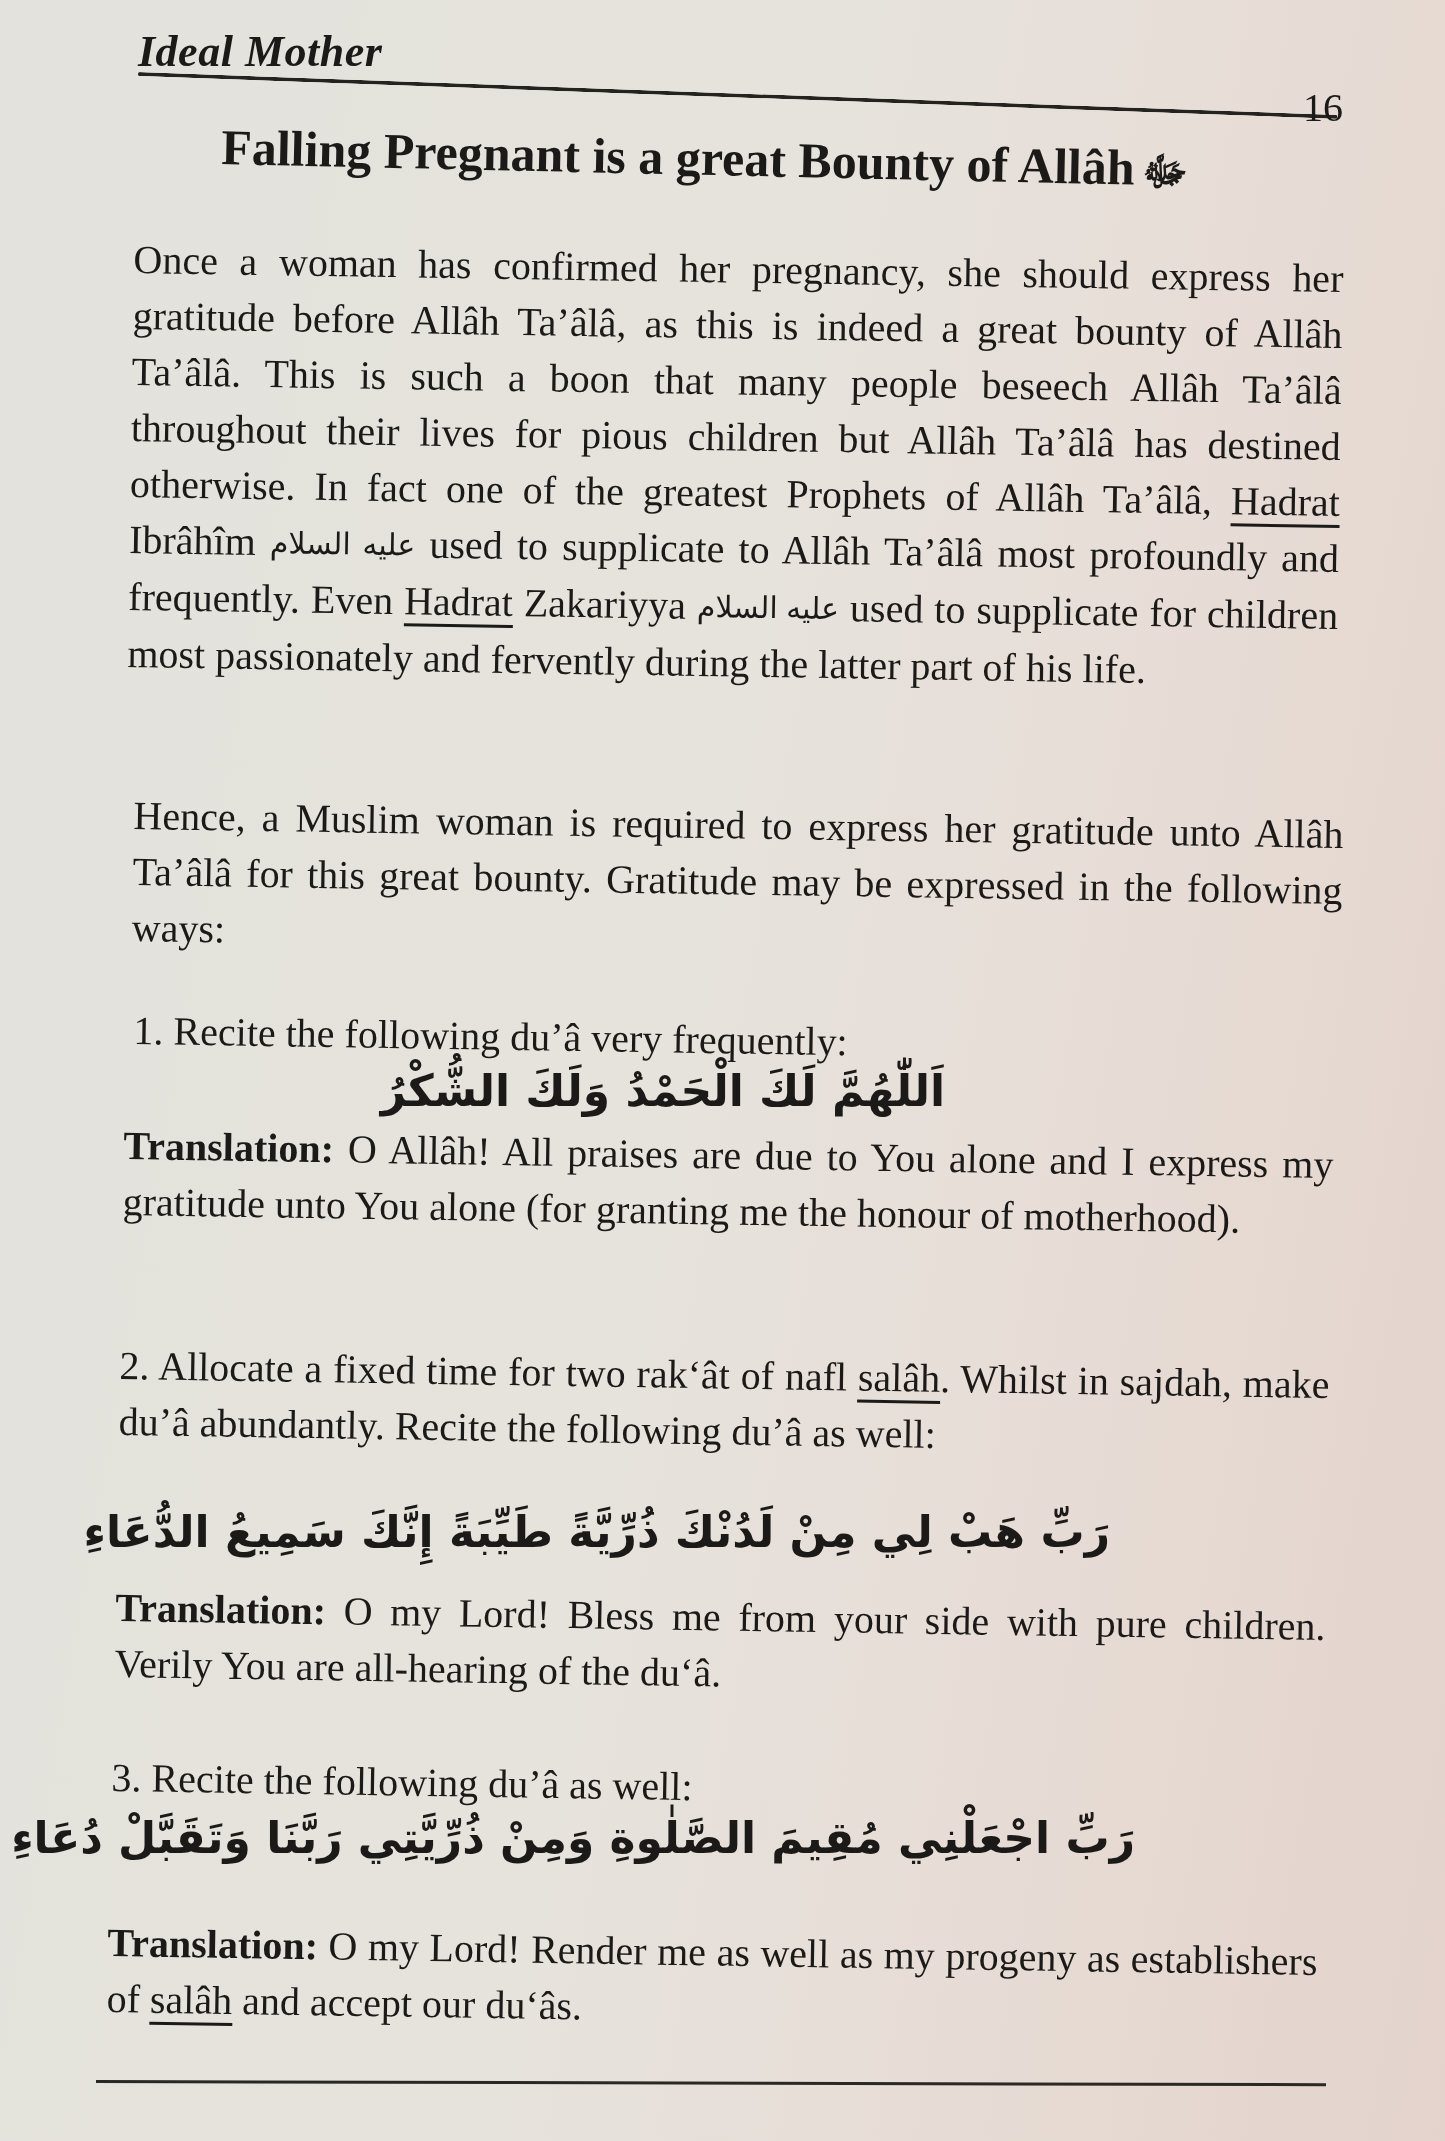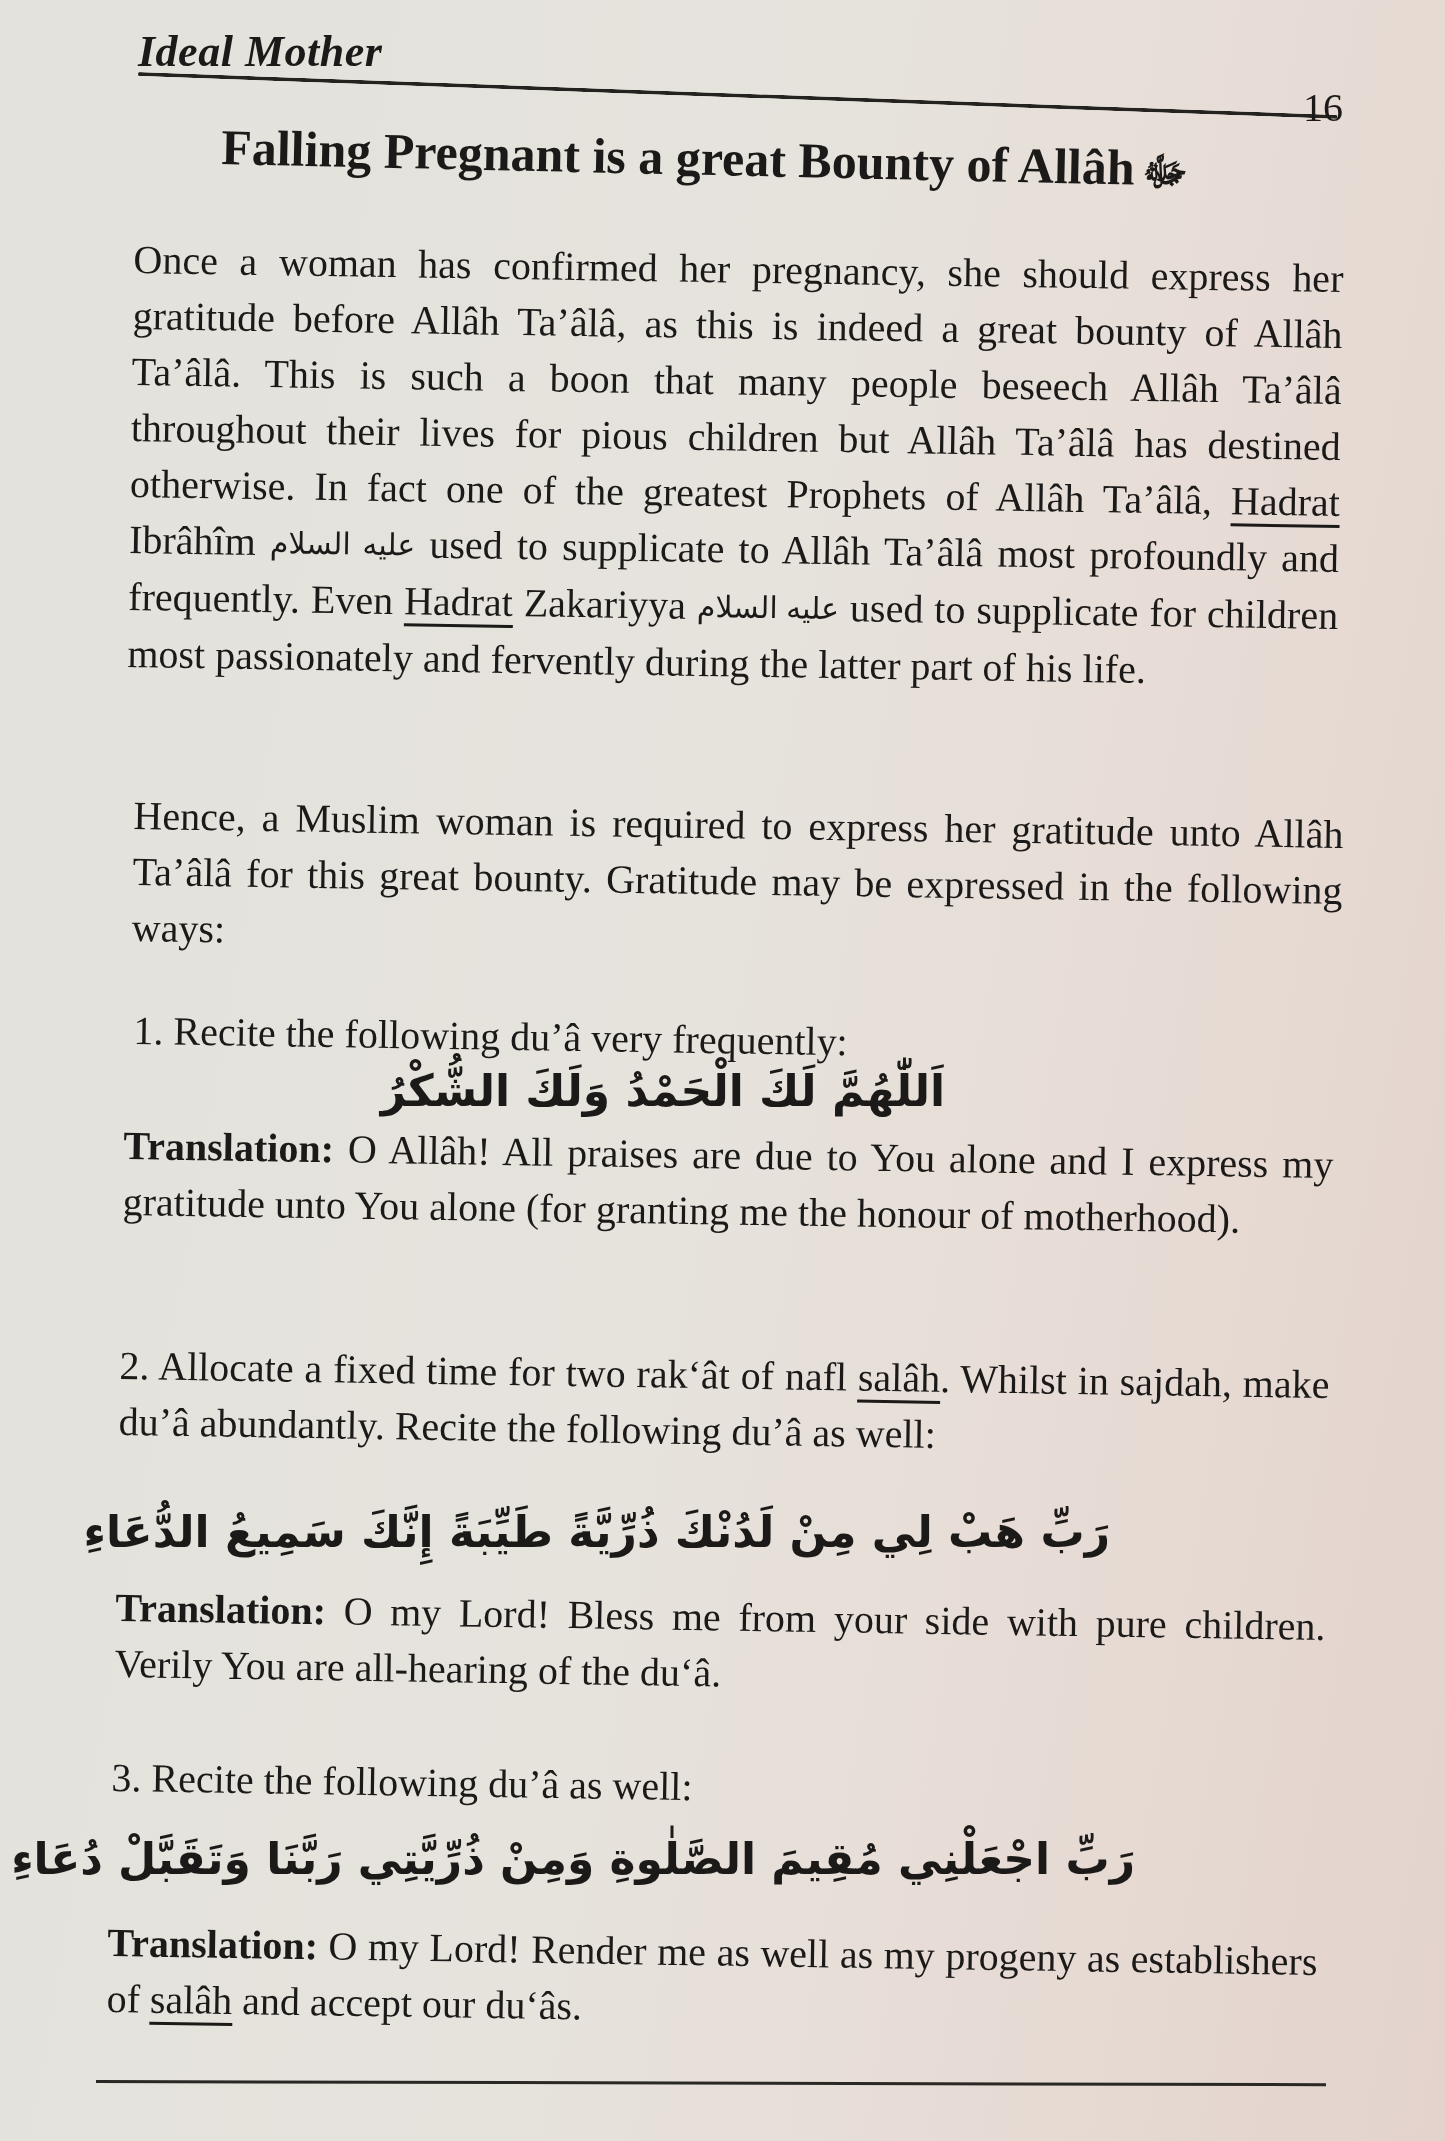--- a/index.html
+++ b/index.html
@@ -77,19 +77,19 @@
 
   <div class="body-block" style="top:1338px; left:120px;">
     <span>2. Allocate a fixed time for two rak‘ât of nafl </span><span class="ulh">salâh</span><span>. Whilst in sajdah, make du’â abundantly. Recite the following du’â as well:</span>
   </div>
   <div class="arabic" style="right:335px; top:1506px;">رَبِّ هَبْ لِي مِنْ لَدُنْكَ ذُرِّيَّةً طَيِّبَةً إِنَّكَ سَمِيعُ الدُّعَاءِ</div>
   <div class="body-block" style="top:1580px; left:116px;">
     <span class="trans-label">Translation:</span><span> O my Lord! Bless me from your side with pure children. Verily You are all-hearing of the du‘â.</span>
   </div>
 
   <div class="body-block" style="top:1750px; left:112px;">3. Recite the following du’â as well:</div>
-  <div class="arabic" style="right:310px; top:1812px;margin-top:21px;">رَبِّ اجْعَلْنِي مُقِيمَ الصَّلٰوةِ وَمِنْ ذُرِّيَّتِي رَبَّنَا وَتَقَبَّلْ دُعَاءِ</div>
+  <div class="arabic" style="right:310px; top:1812px;">رَبِّ اجْعَلْنِي مُقِيمَ الصَّلٰوةِ وَمِنْ ذُرِّيَّتِي رَبَّنَا وَتَقَبَّلْ دُعَاءِ</div>
   <div class="body-block" style="top:1915px; left:108px;">
     <span class="trans-label">Translation:</span><span> O my Lord! Render me as well as my progeny as establishers of </span><span class="ulh">salâh</span><span> and accept our du‘âs.</span>
   </div>
 
   <div class="foot-rule"></div>
 </div>
 
 </body></html>

